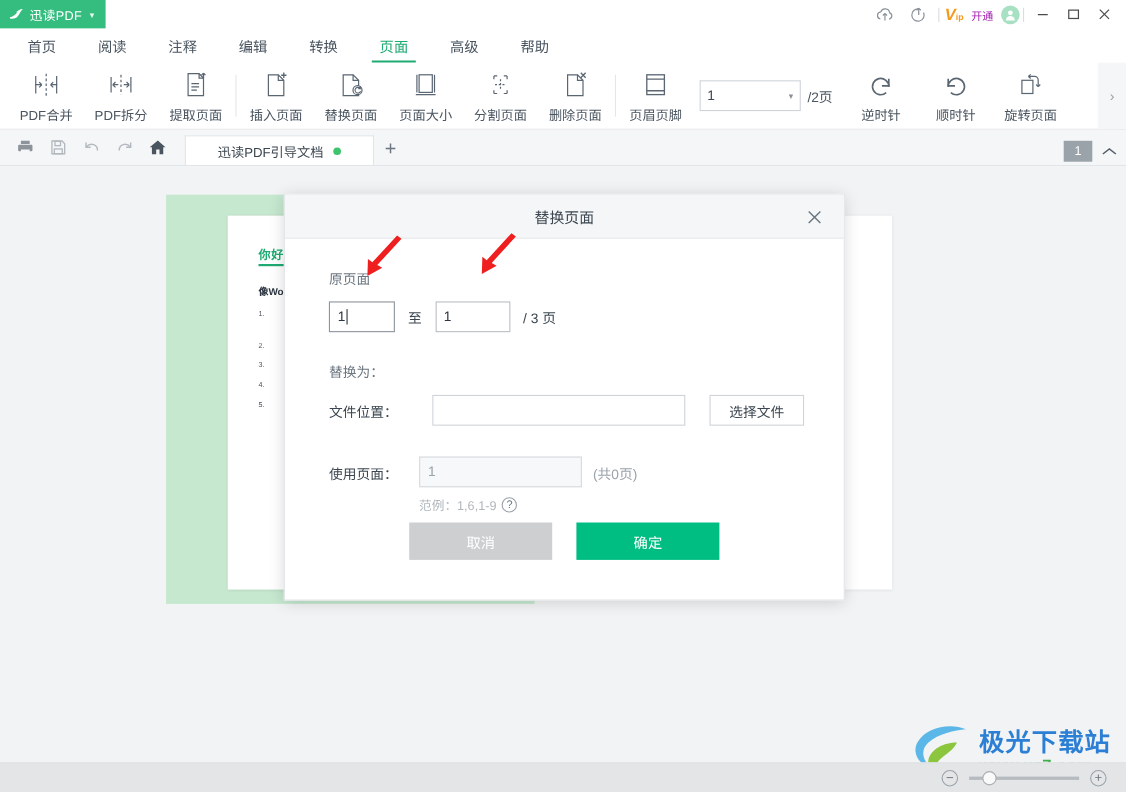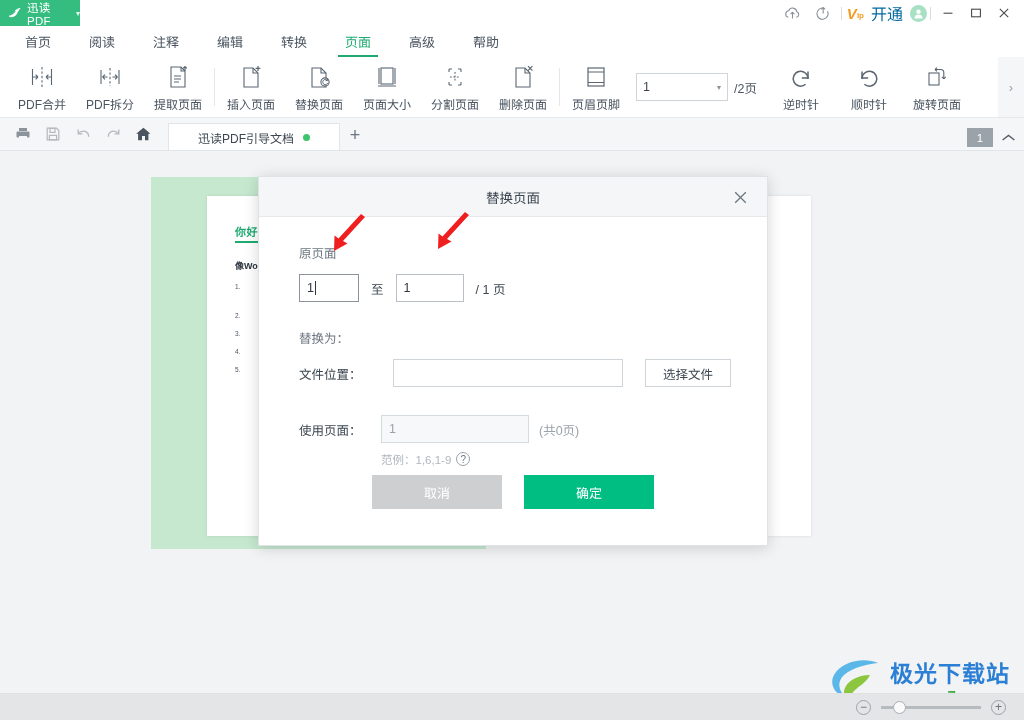--- a/index.html
+++ b/index.html
@@ -12,36 +12,36 @@
   }
   #app { position: relative; width: 1024px; height: 720px; background: #ffffff; }
 
   
   .titlebar {
     position: absolute; top: 0; left: 0; width: 1024px; height: 26px;
     background: #ffffff;
     display: flex; align-items: stretch;
   }
   .logo-chip {
-    width: 80px; height: 26px; background: #35bd80;
+    width: 96px; height: 26px; background: #35bd80;
     display: flex; align-items: center; gap: 5px;
     padding-left: 8px; color: #ffffff;
   }
   .logo-bird { width: 14px; height: 13px; display:block; }
   .logo-text { font-size: 11.5px; letter-spacing: .3px; }
   .logo-caret { font-size: 8px; opacity: .9; margin-left: 2px; }
   .title-spacer { flex: 1; }
   .title-right { display: flex; align-items: center; gap: 0px; padding-right: 6px; }
   .ticon { width: 30px; height: 26px; display: flex; align-items: center; justify-content: center; color:#8a9199; }
   .ticon svg { display: block; }
   .tsep { width:1px; height:13px; background:#d8dde2; margin:0 3px; }
   .vip-badge { display:flex; align-items:center; gap:2px; padding:0 2px; }
   .vip-v { font-size: 15px; font-weight: bold; color:#f59a1e; font-style: italic; line-height:1; }
   .vip-ip { font-size: 8px; font-weight: bold; color:#f59a1e; line-height:1; align-self:flex-end; margin-bottom:1px; margin-left:-2px;}
-  .vip-open { font-size: 16px; color: #0369a1; margin-left: 5px; }
+  .vip-open { font-size: 10px; color: #a21caf; margin-left: 5px; }
   .avatar {
     width: 17px; height: 17px; border-radius: 50%;
     background: #a8e0c4; margin-left: 7px;
     display:flex; align-items:center; justify-content:center;
   }
   .wbtn { width: 28px; height: 26px; display:flex; align-items:center; justify-content:center; color:#4a4a4a; }
   .wbtn svg { display:block; }
 
   
   .menubar {
@@ -617,21 +617,21 @@
 
       <div class="row-range">
         <div class="inp inp-from focused">
           <span>1</span>
             <span class="caret-bar"></span>
         </div>
         <span class="rng-sep">至</span>
         <div class="inp inp-to">
           <span>1</span>
         </div>
-        <span class="rng-total">/ 1 页</span>
+        <span class="rng-total">/ 3 页</span>
       </div>
 
       <div class="sec-label">替换为：</div>
 
       <div class="row-file">
         <span class="lbl">文件位置：</span>
         <div class="inp-file"></div>
         <div class="btn-choose">选择文件</div>
       </div>
 

